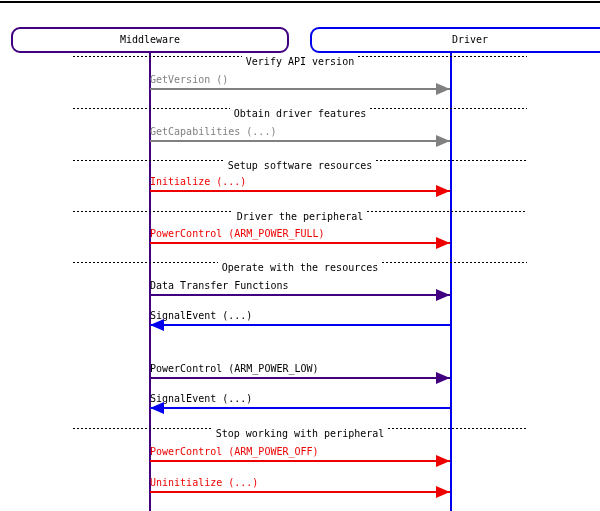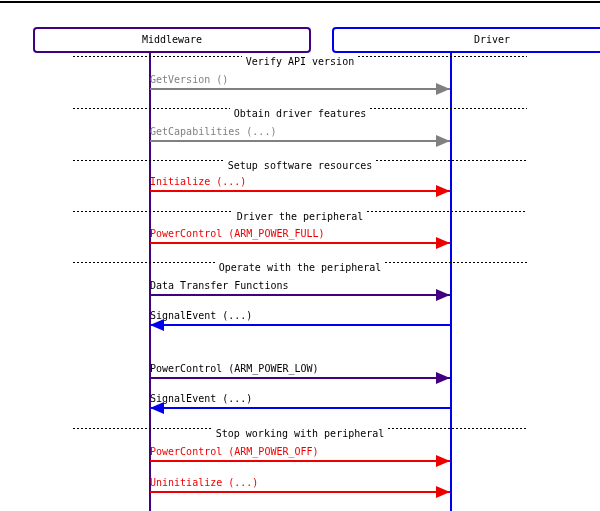--- a/index.html
+++ b/index.html
@@ -4,22 +4,22 @@
 <style>
   html,body{margin:0;padding:0;background:#fff;}
   #canvas{
     position:relative;width:600px;height:511px;background:#fff;overflow:hidden;
     font-family:"DejaVu Sans Mono","Liberation Mono",monospace;
     font-size:10px;line-height:12px;color:#000;
   }
   .topline{position:absolute;top:1px;left:0;width:600px;height:2px;background:#000;}
   .entity{
     position:absolute;top:27px;height:26px;box-sizing:border-box;
-    border:2px solid;border-radius:4px;background:#fff;
-    display:flex;align-items:center;justify-content:center;color:#000;margin-left:22px;
+    border:2px solid;border-radius:9px;background:#fff;
+    display:flex;align-items:center;justify-content:center;color:#000;
   }
   #entity-mw{left:11px;width:278px;border-color:#400080;}
   #entity-drv{left:310px;width:320px;border-color:#0000EE;}
   .lifeline{position:absolute;top:52px;bottom:0;width:2px;}
   #lifeline-mw{left:149px;background:#400080;}
   #lifeline-drv{left:450px;background:#0000EE;}
   .divider{
     position:absolute;left:73px;width:454px;height:14px;
     display:flex;align-items:flex-start;z-index:1;
   }
@@ -97,21 +97,21 @@
     <span class="divider-label">Driver the peripheral</span>
   </div>
 
   <div class="msg right c-red" style="top:243px">
     <span class="msg-label">PowerControl (ARM_POWER_FULL)</span>
     <span class="line"></span>
     <span class="head"></span>
   </div>
 
   <div class="divider" style="top:262px">
-    <span class="divider-label">Operate with the peripheral</span>
+    <span class="divider-label">Operate with the resources</span>
   </div>
 
   <div class="msg right c-indigo label-black" style="top:295px">
     <span class="msg-label">Data Transfer Functions</span>
     <span class="line"></span>
     <span class="head"></span>
   </div>
 
   <div class="msg left c-blue label-black" style="top:325px">
     <span class="msg-label">SignalEvent (...)</span>

